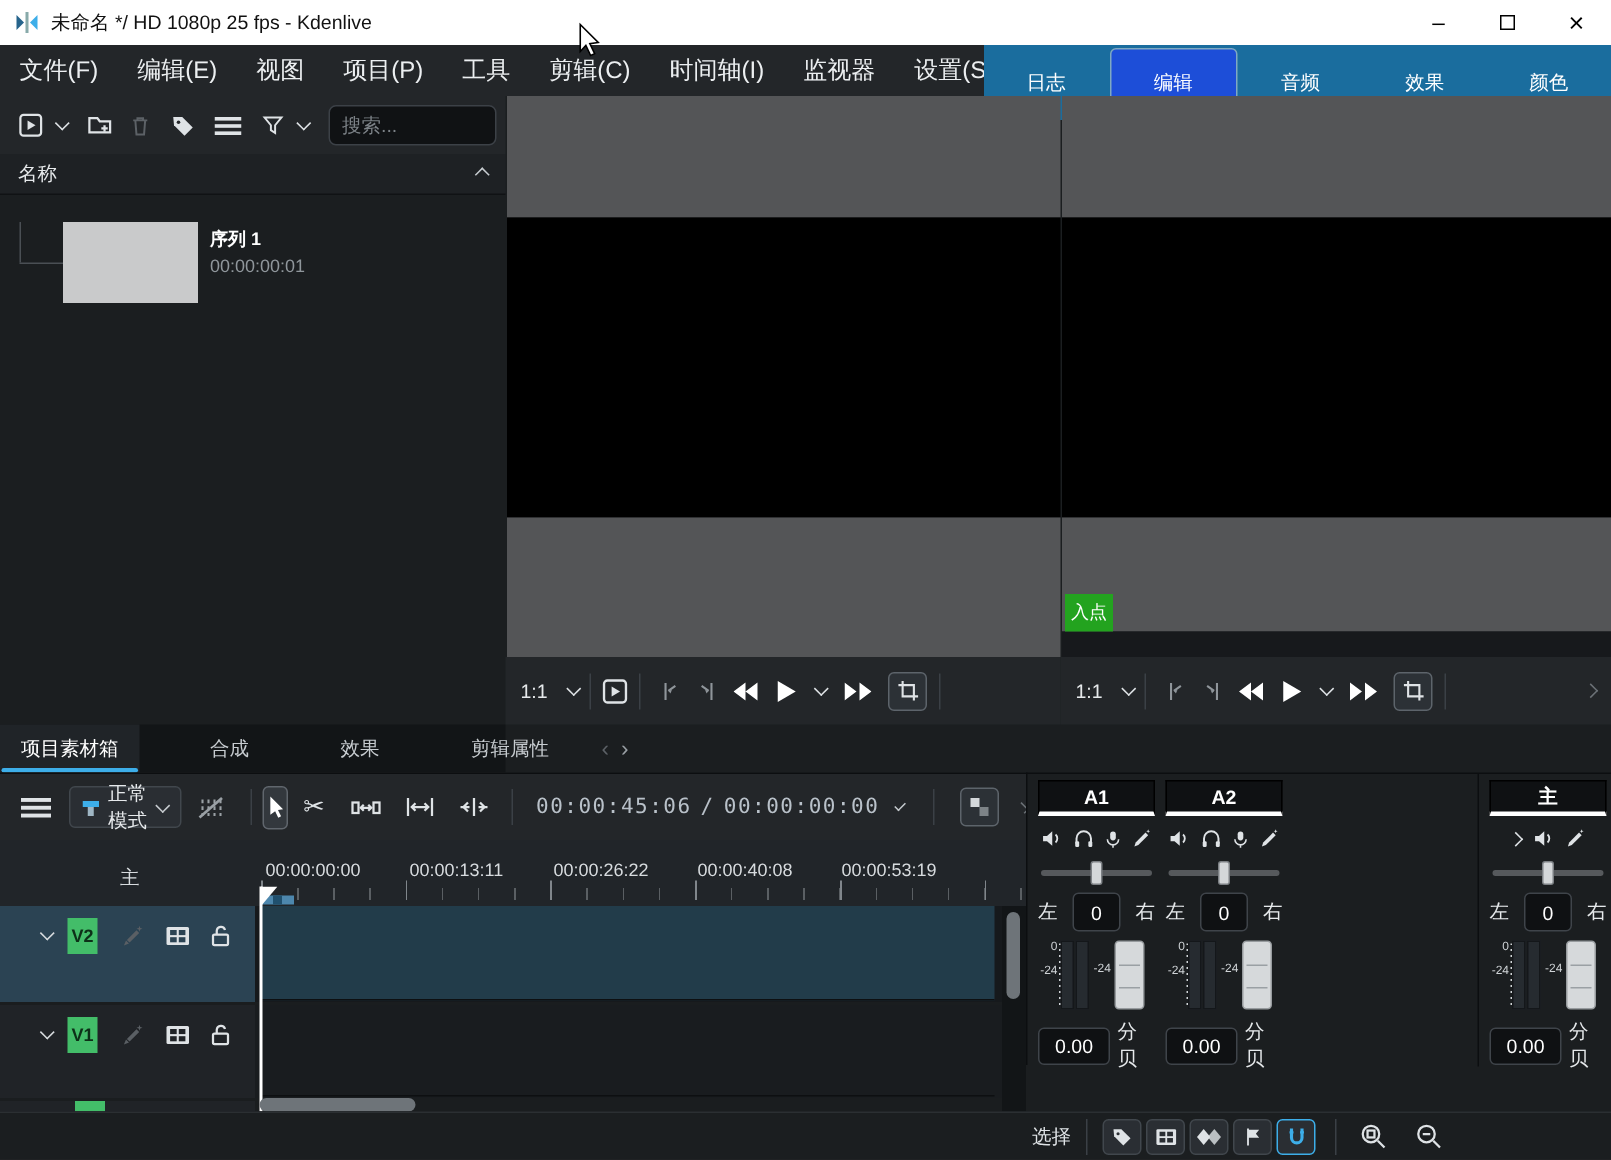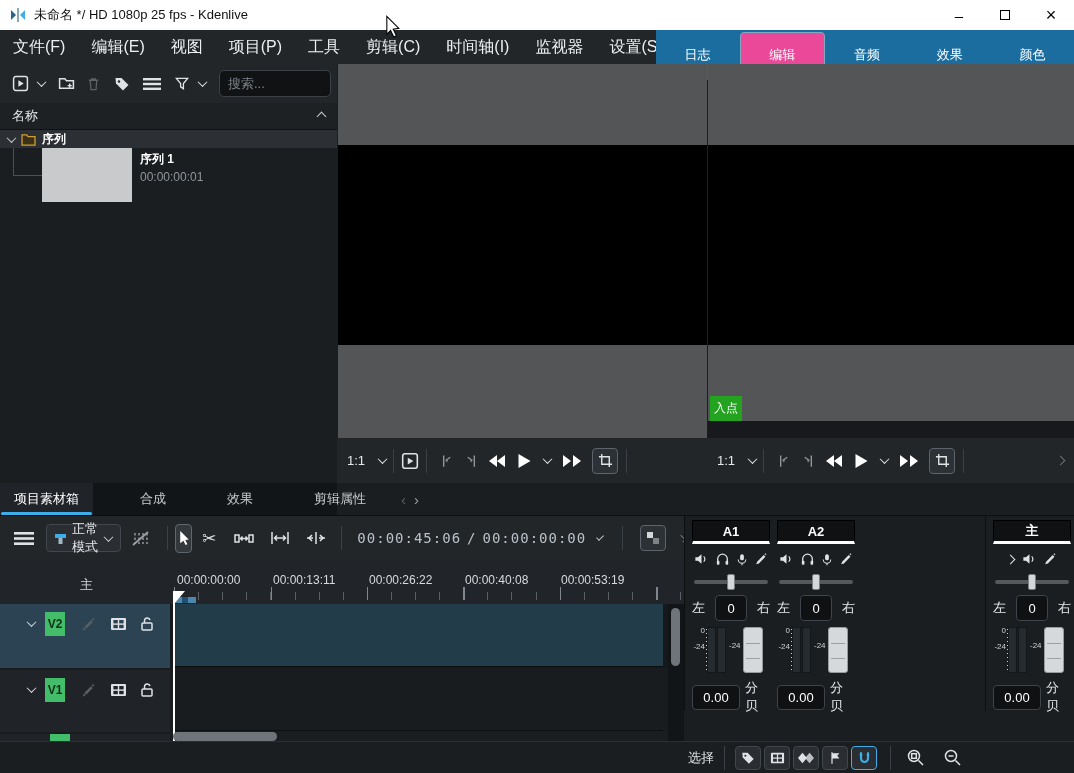--- a/index.html
+++ b/index.html
@@ -14,21 +14,21 @@
   .titlebar .title { font-size:13px; color:#111; margin-left:8px; }
   .wctrls { position:absolute; right:0; top:0; height:30px; display:flex; }
   .wctrl { width:46px; height:30px; display:flex; align-items:center; justify-content:center; color:#000; font-size:15px; }
   .maxbox { width:10px; height:10px; border:1.2px solid #000; }
 
   
   .menubar { left:0; top:30px; width:1074px; height:34px; background:#232629; display:flex; align-items:center; }
   .menuitem { color:#eceff1; font-size:16px; padding:0 13px; height:34px; display:flex; align-items:center; }
   .wstabs { position:absolute; right:0; top:30px; width:418px; height:50px; background:#1a6d9e; display:flex; }
   .wstab { flex:1; display:flex; align-items:center; justify-content:center; color:#fff; font-size:13px; }
-  .wstab.active { background:#ec4899; border:1px solid #7fa9c2; border-radius:4px; margin:2px 1px; }
+  .wstab.active { background:#1d4ed8; border:1px solid #7fa9c2; border-radius:4px; margin:2px 1px; }
 
   
   .tabbar { background:#121517; display:flex; align-items:stretch;gap:33px; }
   .tab { position:relative; display:flex; align-items:center; justify-content:center; padding:0 14px; color:#c7ccd0; font-size:13px; white-space:nowrap; }
   .tab.active { background:#202428; color:#fff; }
   .tab.active::after { content:""; position:absolute; left:1px; right:1px; bottom:0; height:3px; border-radius:2px; background:#3daee9; }
 
   
   .chev { width:7px; height:7px; border-right:1.6px solid currentColor; border-bottom:1.6px solid currentColor; display:inline-block; }
   .chev.down { transform:rotate(45deg) translate(-1px,-1px); }
@@ -177,27 +177,20 @@
       </span>
     <span class="chev down" style="color:#dfe3e6"></span>
     <input class="searchbox" style="margin-left: 4px;" placeholder="搜索...">
   </div>
 
   <div class="abs bin-namehdr">
     <span>名称</span>
     <span class="chev up" style="margin-left:auto; color:#c7ccd0"></span>
   </div>
 
-  <div class="abs folder-row">
-    <span class="chev down" style="color:#c7ccd0"></span>
-    <svg width="15" height="13" viewBox="0 0 16 14" stroke="#cf9f35" fill="#3a3118" stroke-width="1.4">
-      <path d="M1 2h5l1.5 2H15v9H1z"></path>
-    </svg>
-    <span class="lbl">序列</span>
-  </div>
 
   <div class="abs" style="left:13px; top:148px; width:1px; height:27px; background:#4a4f54"></div>
   <div class="abs" style="left:13px; top:175px; width:29px; height:1px; background:#4a4f54"></div>
 
   <div class="abs" style="left:42px; top:148px; width:90px; height:54px; background:#c9cacb"></div>
   <div class="abs" style="left:140px; top:151px">
     <div class="bin-clip-name">序列 1</div>
     <div class="bin-clip-dur">00:00:00:01</div>
   </div>
 

